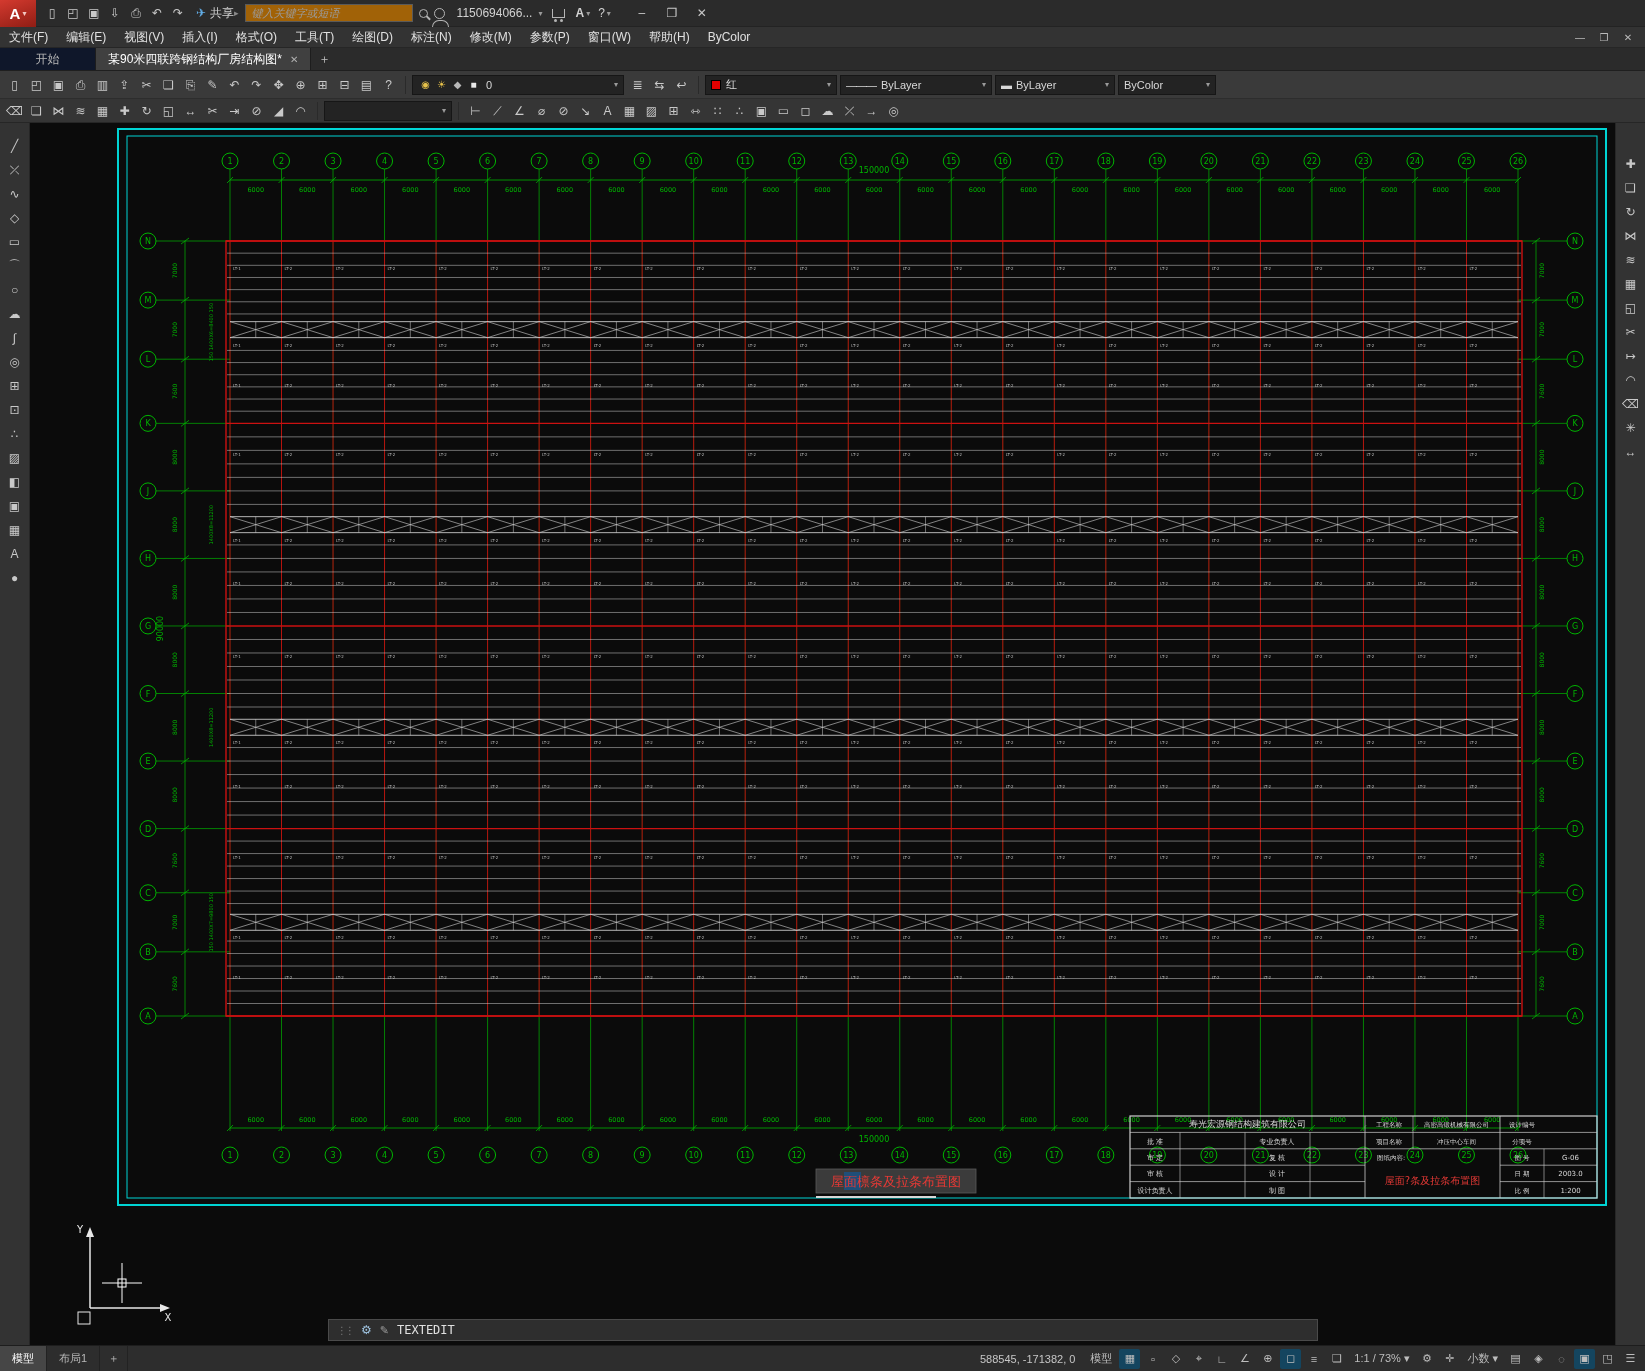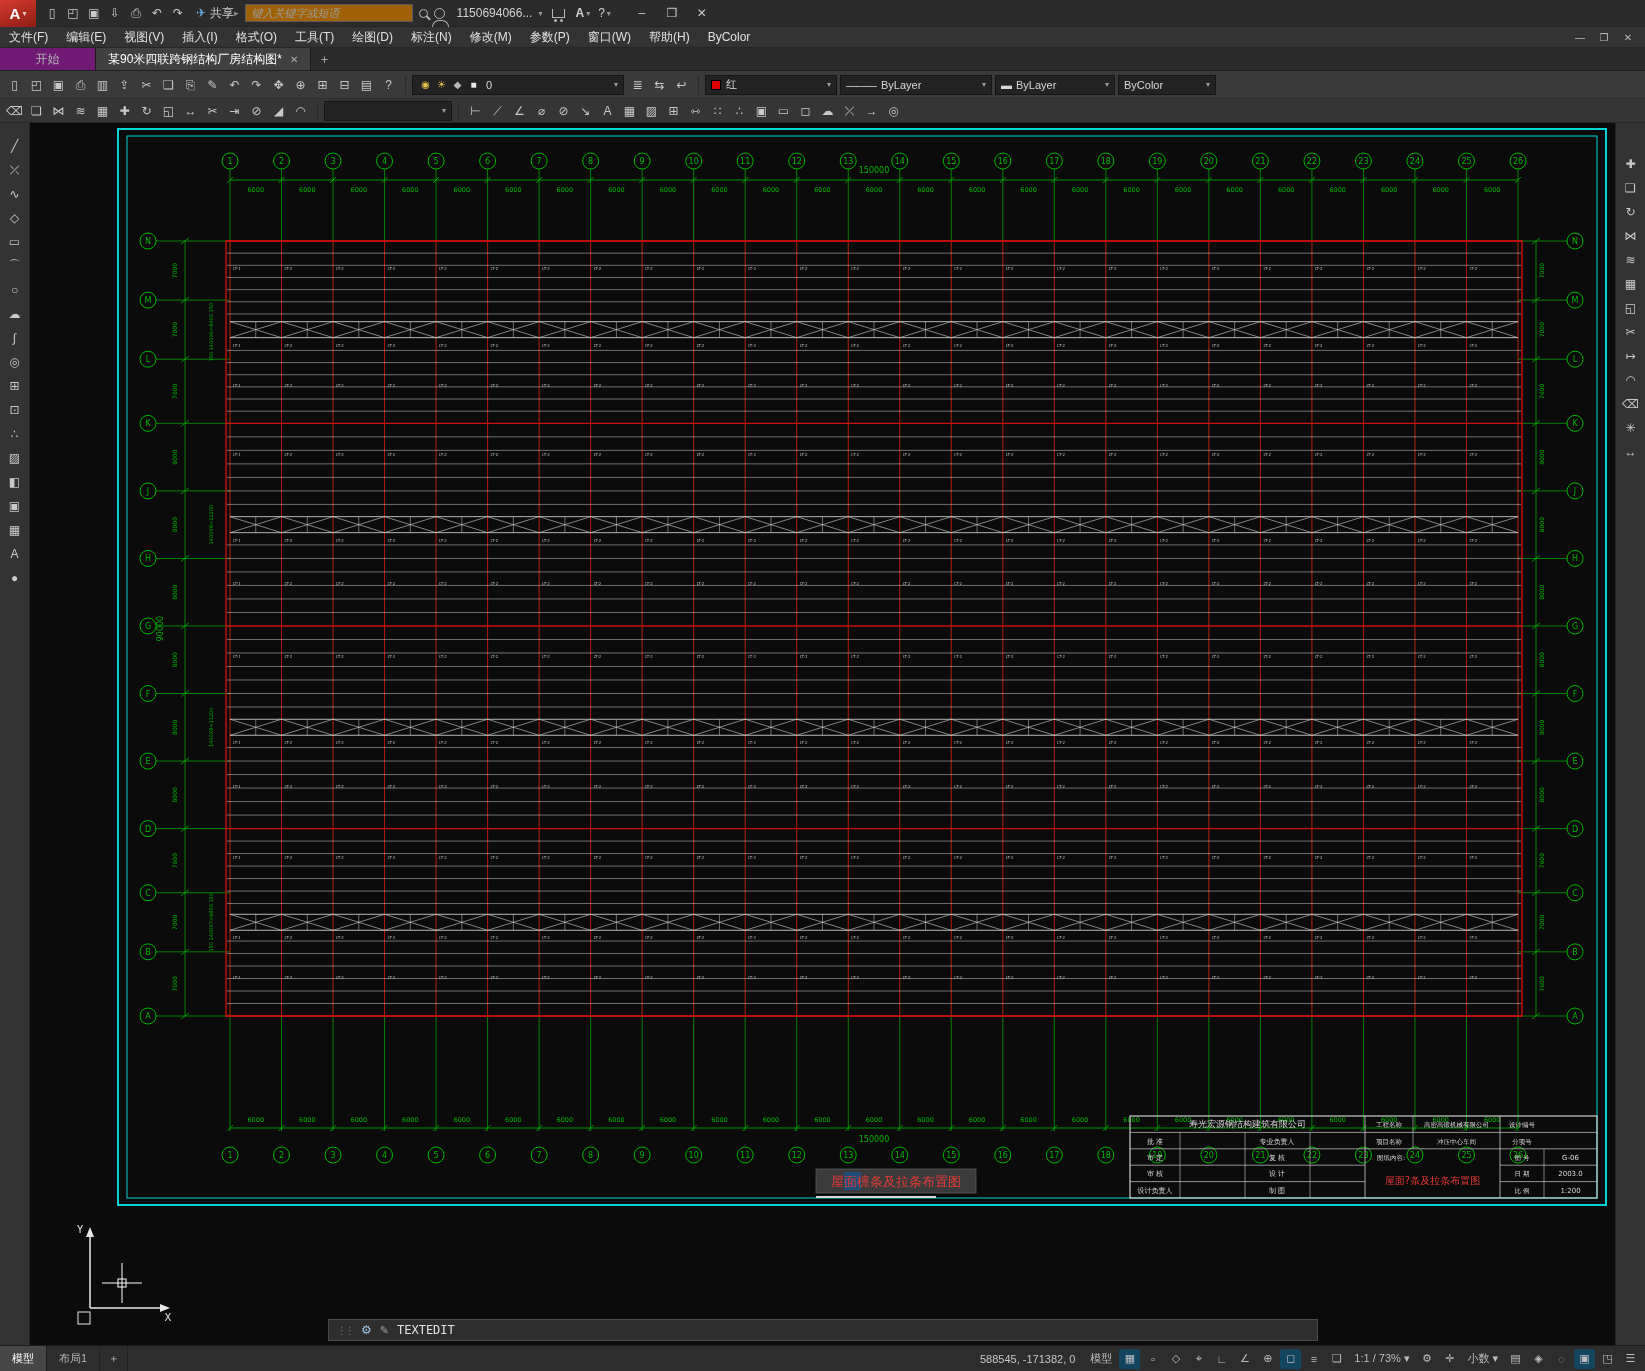--- a/index.html
+++ b/index.html
@@ -36,21 +36,21 @@
 
   
   .menubar{height:21px;background:#333333;display:flex;align-items:center;color:#e0e0e0;font-size:12px;flex:0 0 21px;border-bottom:1px solid #262626;}
   .menu-items{display:flex;align-items:center;flex:1;}
   .menu-item{padding:2px 9px;cursor:default;}
   .doc-controls{display:flex;gap:2px;padding-right:6px;}
   .doc-controls .wbtn{width:22px;height:18px;display:flex;align-items:center;justify-content:center;color:#bbb;font-size:10px;}
 
   
   .filetabs{height:23px;background:#2b2b2b;display:flex;align-items:flex-end;flex:0 0 23px;border-bottom:1px solid #1f1f1f;}
-  .ftab{height:22px;display:flex;align-items:center;padding:0 12px;font-size:12px;color:#b5b5b5;background:#701a75;border-right:1px solid #1d1d1d;gap:8px;}
+  .ftab{height:22px;display:flex;align-items:center;padding:0 12px;font-size:12px;color:#b5b5b5;background:#0f172a;border-right:1px solid #1d1d1d;gap:8px;}
   .ftab.start{width:96px;justify-content:center;}
   .ftab.active{background:#404040;color:#fff;}
   .ftab .x{color:#b0b0b0;font-size:10px;}
   .ftab.plus{width:26px;justify-content:center;color:#c0c0c0;background:#2b2b2b;border:none;font-size:12px;}
 
   
   .toolbar{display:flex;align-items:center;padding:0 4px;gap:3px;overflow:hidden;}
   .toolbar.row1{height:28px;background:#3a3a3a;flex:0 0 28px;border-bottom:1px solid #2d2d2d;}
   .toolbar.row2{height:24px;background:#353535;flex:0 0 24px;border-bottom:1px solid #262626;}
   .icons{display:flex;align-items:center;gap:1px;}

